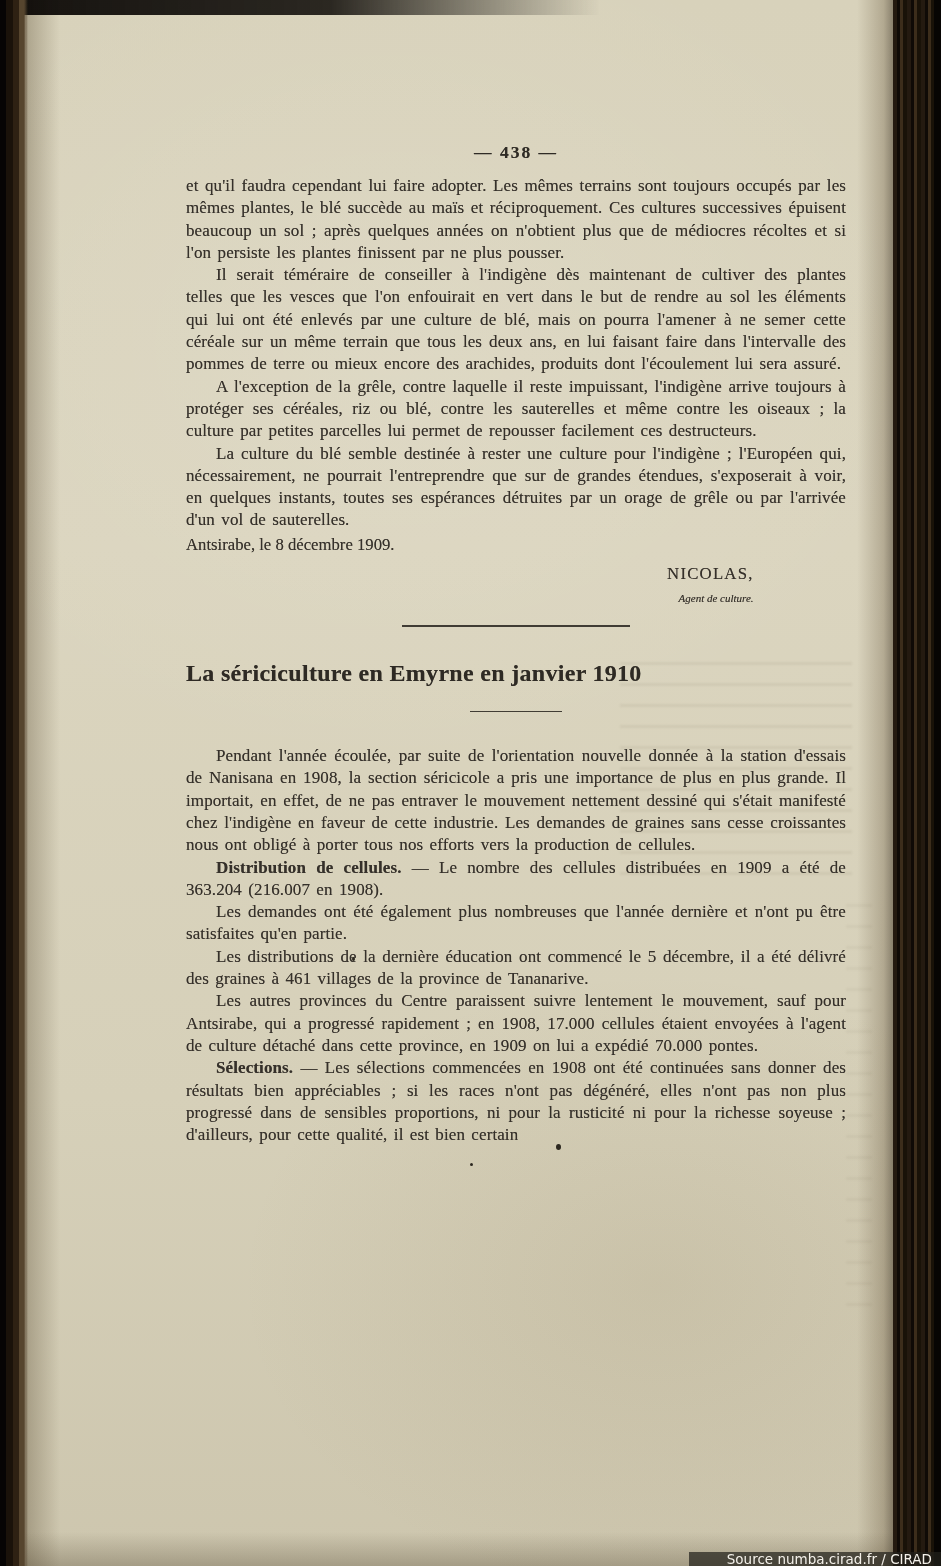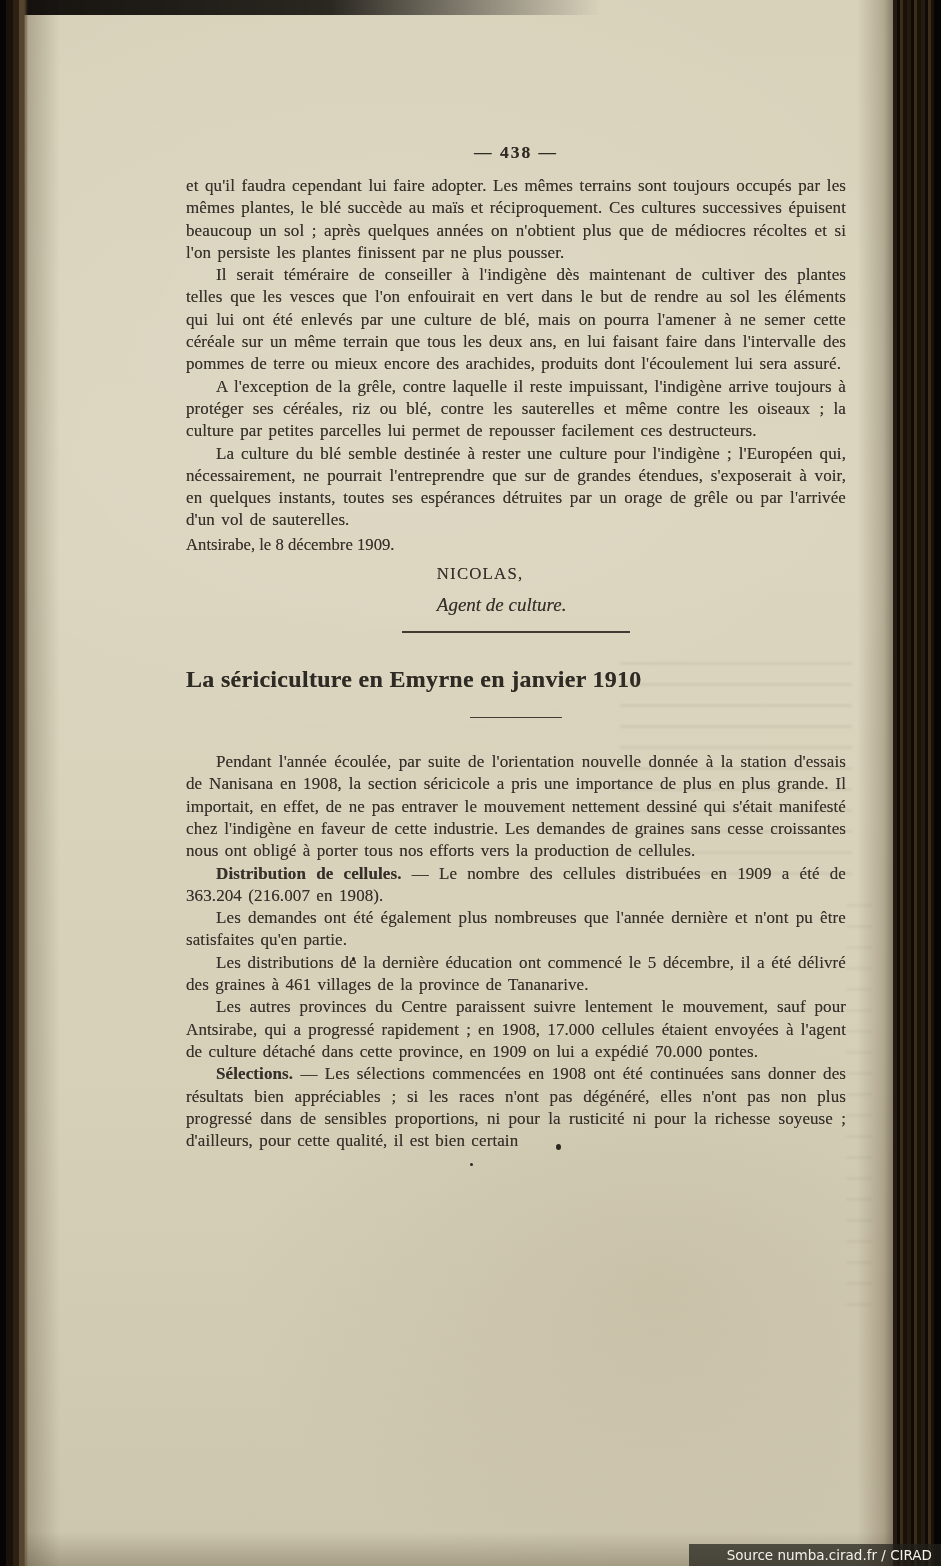--- a/index.html
+++ b/index.html
@@ -71,23 +71,23 @@
     margin:0; text-indent:30px;
     font-size:17px; line-height:22.3px;
     text-align:justify; word-spacing:2px; letter-spacing:0.1px;
   }
   .para.no-indent { text-indent:0; }
   .lead { font-weight:bold; }
   .dateline {
     text-align:left; padding-right:55px; margin-top:2px;
     font-size:16.7px; line-height:22.3px;
   }
-  .sig-block { margin:7px 0 0 38%; width:48%; text-align:left; }
+  .sig-block { margin:7px 0 0 38%; width:48%; text-align:right; }
   .sig-name { font-size:16.8px; letter-spacing:1.2px; line-height:21px; }
-  .sig-title { font-style:italic; font-size:19px; line-height:21px; margin-top:10px; }
+  .sig-title { font-style:italic; font-size:11px; line-height:21px; margin-top:4px; }
   hr.rule {
     border:none; border-top:2px solid #403c34;
     width:228px; margin:16px auto 0 auto;
   }
   hr.rule-short { width:92px; margin-top:24px; border-top-width:1.6px; }
   .title {
     text-align:left; font-size:24px; font-weight:bold;
     margin:33px 0 0 0; letter-spacing:0.3px; color:#2e2a24;
   }
   .a2-start { margin-top:33px; }
@@ -98,21 +98,21 @@
       rgba(110,100,78,0.30) 14px, rgba(110,100,78,0.30) 17px,
       transparent 17px, transparent 21px);
   }
   .bleed1 { left:620px; top:648px; width:232px; height:230px; }
   .bleed2 { left:846px; top:890px; width:26px; height:430px; opacity:0.22; }
   .speck { position:absolute; background:#2c2820; border-radius:50%; }
   .speck1 { left:556px; top:1144px; width:5px; height:6px; }
   .speck2 { left:470px; top:1163px; width:3px; height:3px; }
   .speck3 { left:352px; top:957px; width:3px; height:4px; }
   .credit {
-    position:absolute; right:0; bottom:0; height:22px; min-width:252px;
+    position:absolute; right:0; bottom:0; height:14px; min-width:252px;
     background:rgba(35,33,28,0.72);
     display:flex; align-items:center; justify-content:flex-end;
     padding:0 9px; box-sizing:border-box;
   }
   .credit span {
     color:#f4f1ea; font-family:"DejaVu Sans", "Liberation Sans", sans-serif;
     font-size:13.5px; text-shadow:none;
   }
 </style>
 </head>

